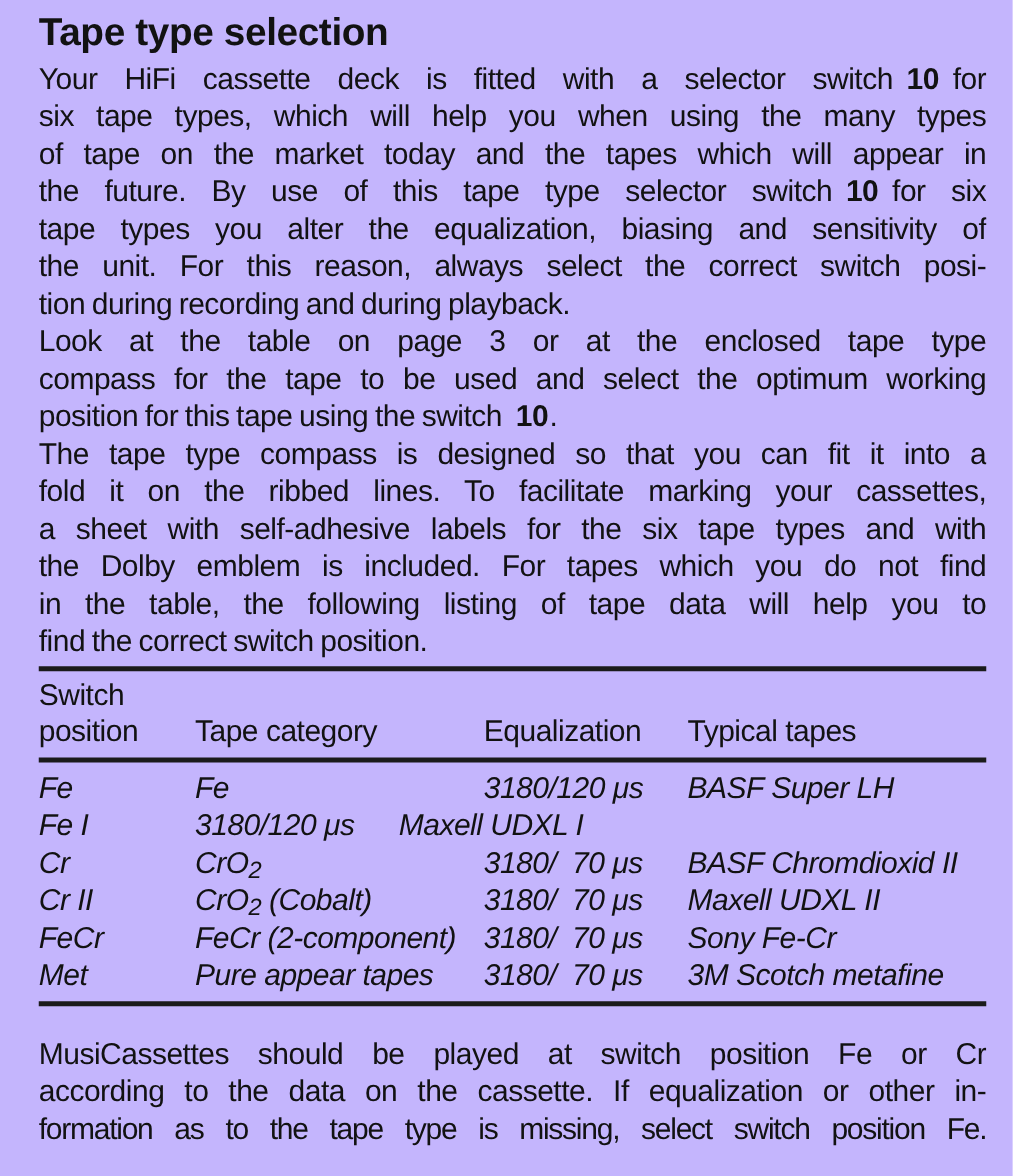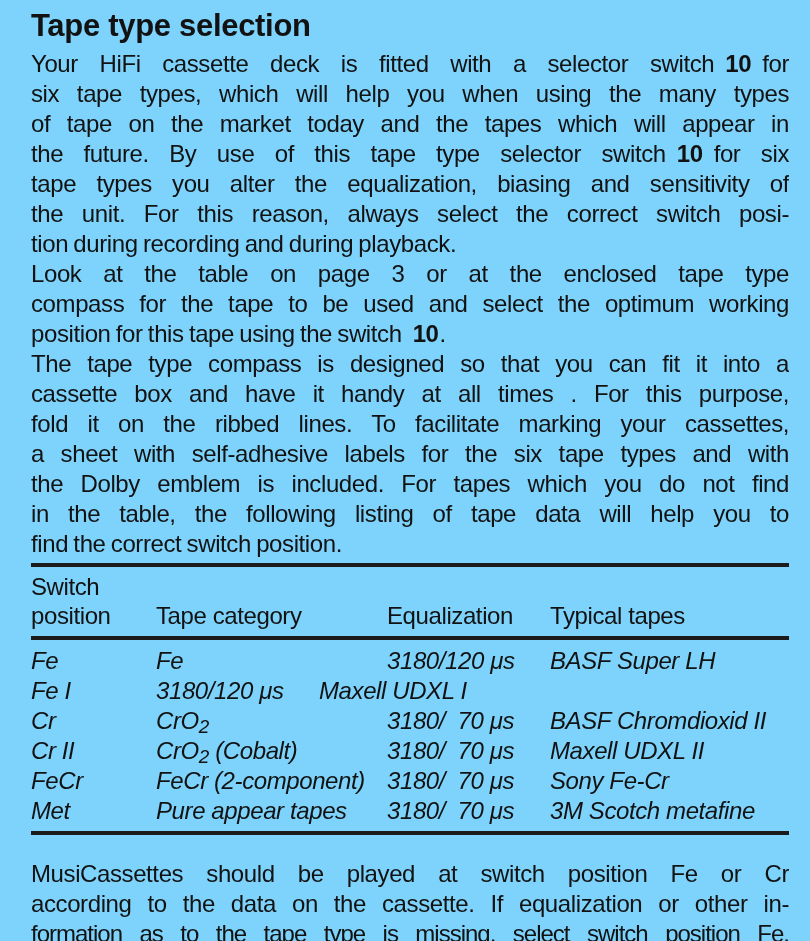--- a/index.html
+++ b/index.html
@@ -5,21 +5,21 @@
   html, body { margin: 0; padding: 0; background: #ffffff; }
   body {
     width: 810px; height: 941px; overflow: hidden;
     font-family: "Liberation Sans", sans-serif;
     color: #121212;
   }
   .page {
     box-sizing: border-box;
     width: 810px; height: 941px;
     padding: 9px 21px 0 31px;
-    background: #7dd3fc;
+    background: #c4b5fd;
   }
   .title {
     font-size: 31px; line-height: 34px; font-weight: bold;
     letter-spacing: -0.3px; margin: 0 0 6px 0;
   }
   .para { margin: 0; }
   .line {
     font-size: 24px; line-height: 30px; height: 30px; overflow: hidden;
     letter-spacing: -0.4px; word-spacing: -1px;
     text-align: justify;
@@ -67,21 +67,20 @@
   </div>
 
   <div class="para">
     <div class="line fill">Look at the table on page 3 or at the enclosed tape type</div>
     <div class="line fill">compass for the tape to be used and select the optimum working</div>
     <div class="line"><span>position for this tape using the switch</span><span class="b pr0">10</span><span>.</span></div>
   </div>
 
   <div class="para">
     <div class="line fill">The tape type compass is designed so that you can fit it into a</div>
-    <div class="line fill">cassette box and have it handy at all times . For this purpose,</div>
     <div class="line fill">fold it on the ribbed lines. To facilitate marking your cassettes,</div>
     <div class="line fill">a sheet with self-adhesive labels for the six tape types and with</div>
     <div class="line fill">the Dolby emblem is included. For tapes which you do not find</div>
     <div class="line fill">in the table, the following listing of tape data will help you to</div>
     <div class="line">find the correct switch position.</div>
   </div>
 
   <div class="rule rule-top"></div>
 
   <div class="thead">

